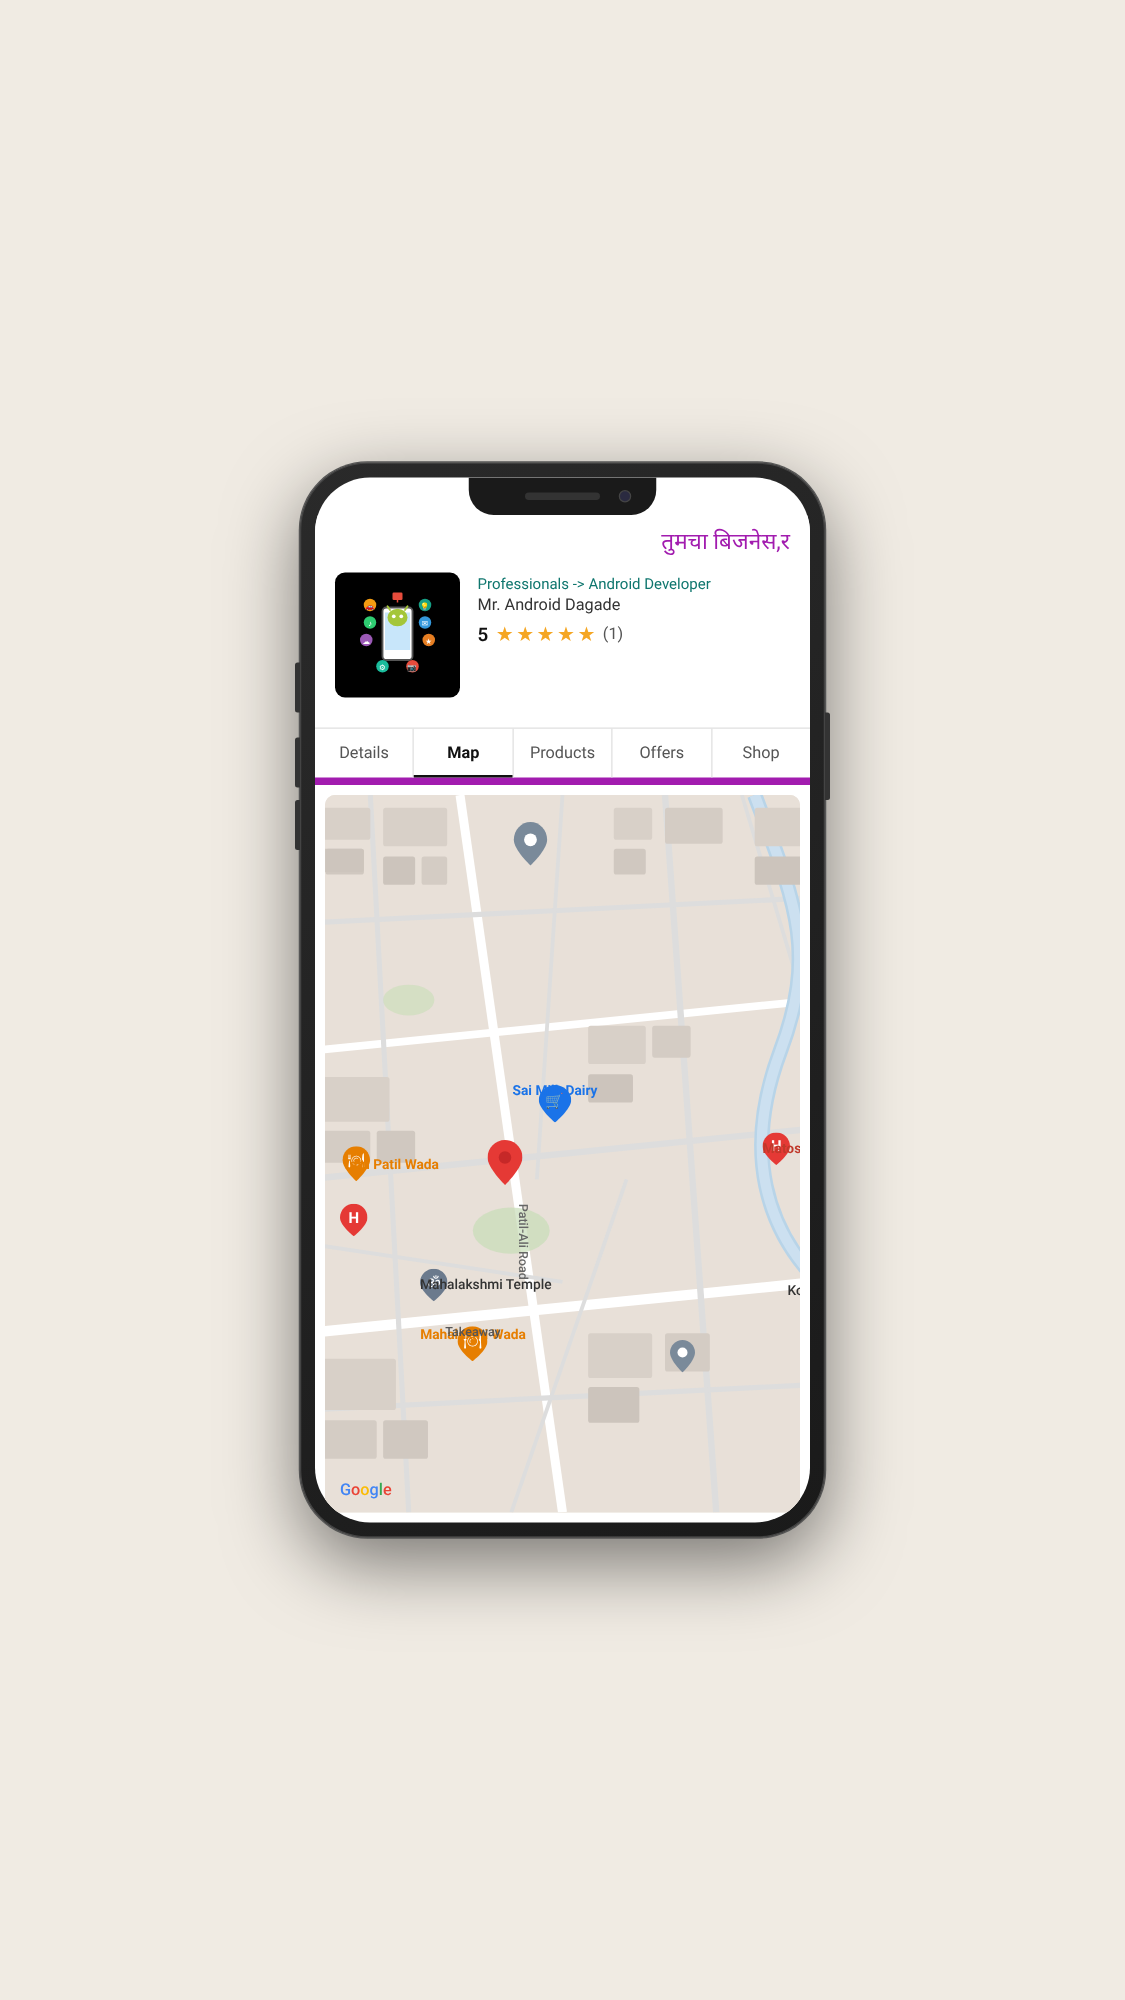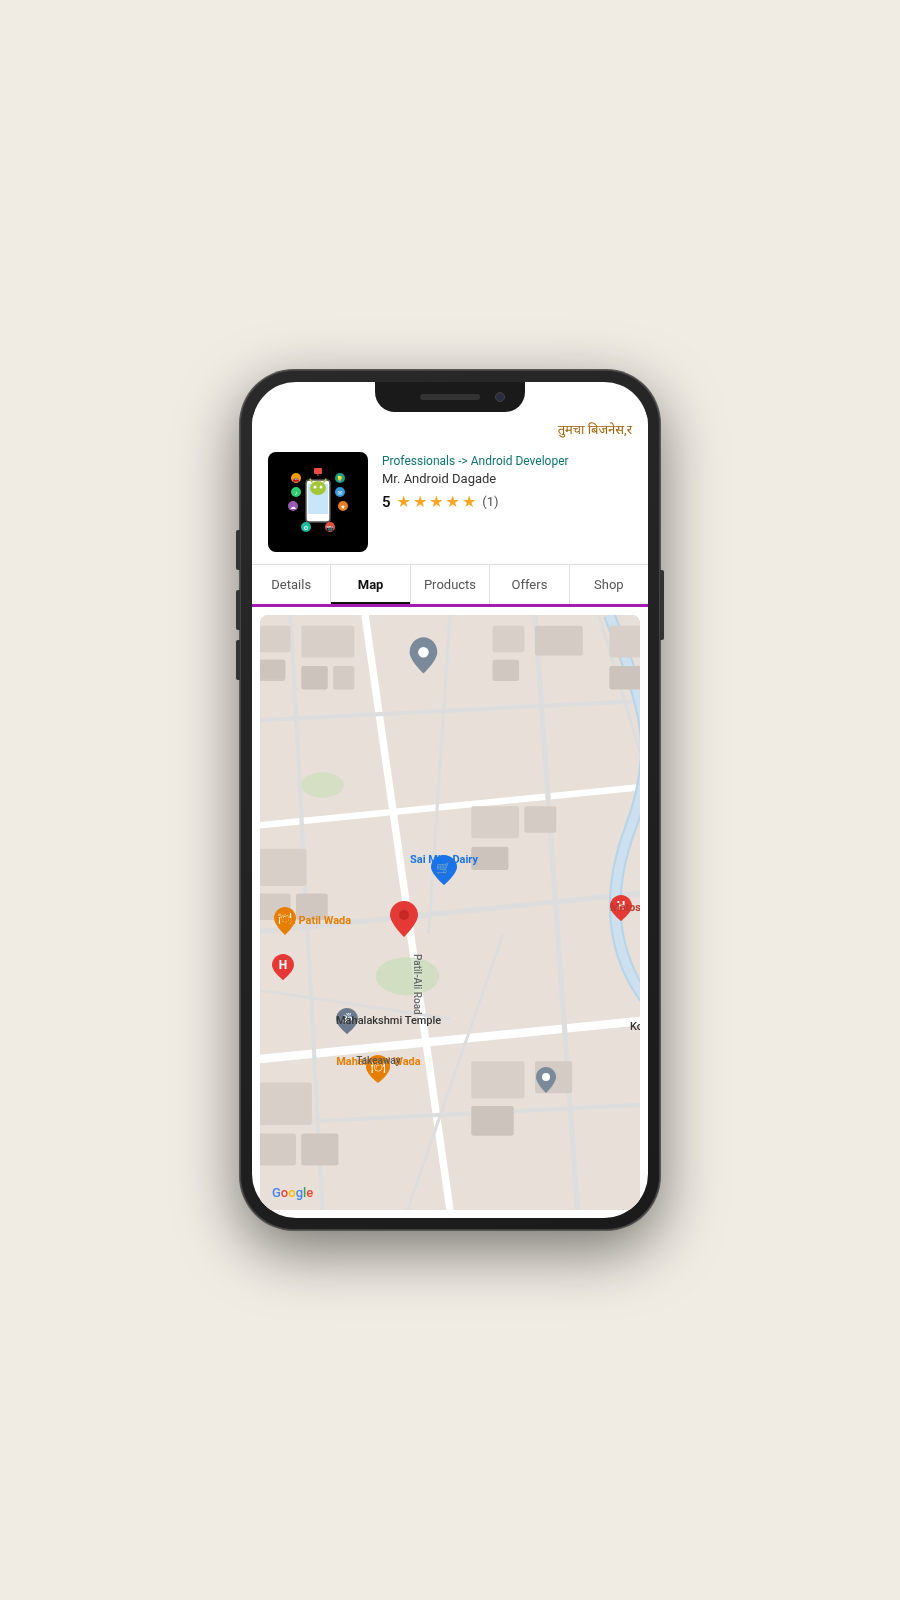--- a/index.html
+++ b/index.html
@@ -106,22 +106,22 @@
     
     .top-bar {
       padding: 8px 16px 4px;
       display: flex;
       justify-content: flex-end;
       align-items: center;
       background: #fff;
     }
 
     .top-bar-text {
-      font-size: 13px;
-      color: #a16207;
+      font-size: 18px;
+      color: #a21caf;
     }
 
     
     .business-header {
       padding: 10px 16px 12px;
       display: flex;
       align-items: flex-start;
       gap: 14px;
       background: #fff;
     }
@@ -192,22 +192,23 @@
 
     .rating-count {
       font-size: 13px;
       color: #555;
     }
 
     
     .tabs {
       display: flex;
       border-top: 1px solid #e0e0e0;
-      border-bottom: 3px solid #a21caf;
+      border-bottom: 6px solid #a21caf;
       background: #fff;
+      margin-top: 12px;
     }
 
     .tab {
       flex: 1;
       text-align: center;
       padding: 12px 4px;
       font-size: 13px;
       color: #555;
       cursor: pointer;
       border-right: 1px solid #e0e0e0;

